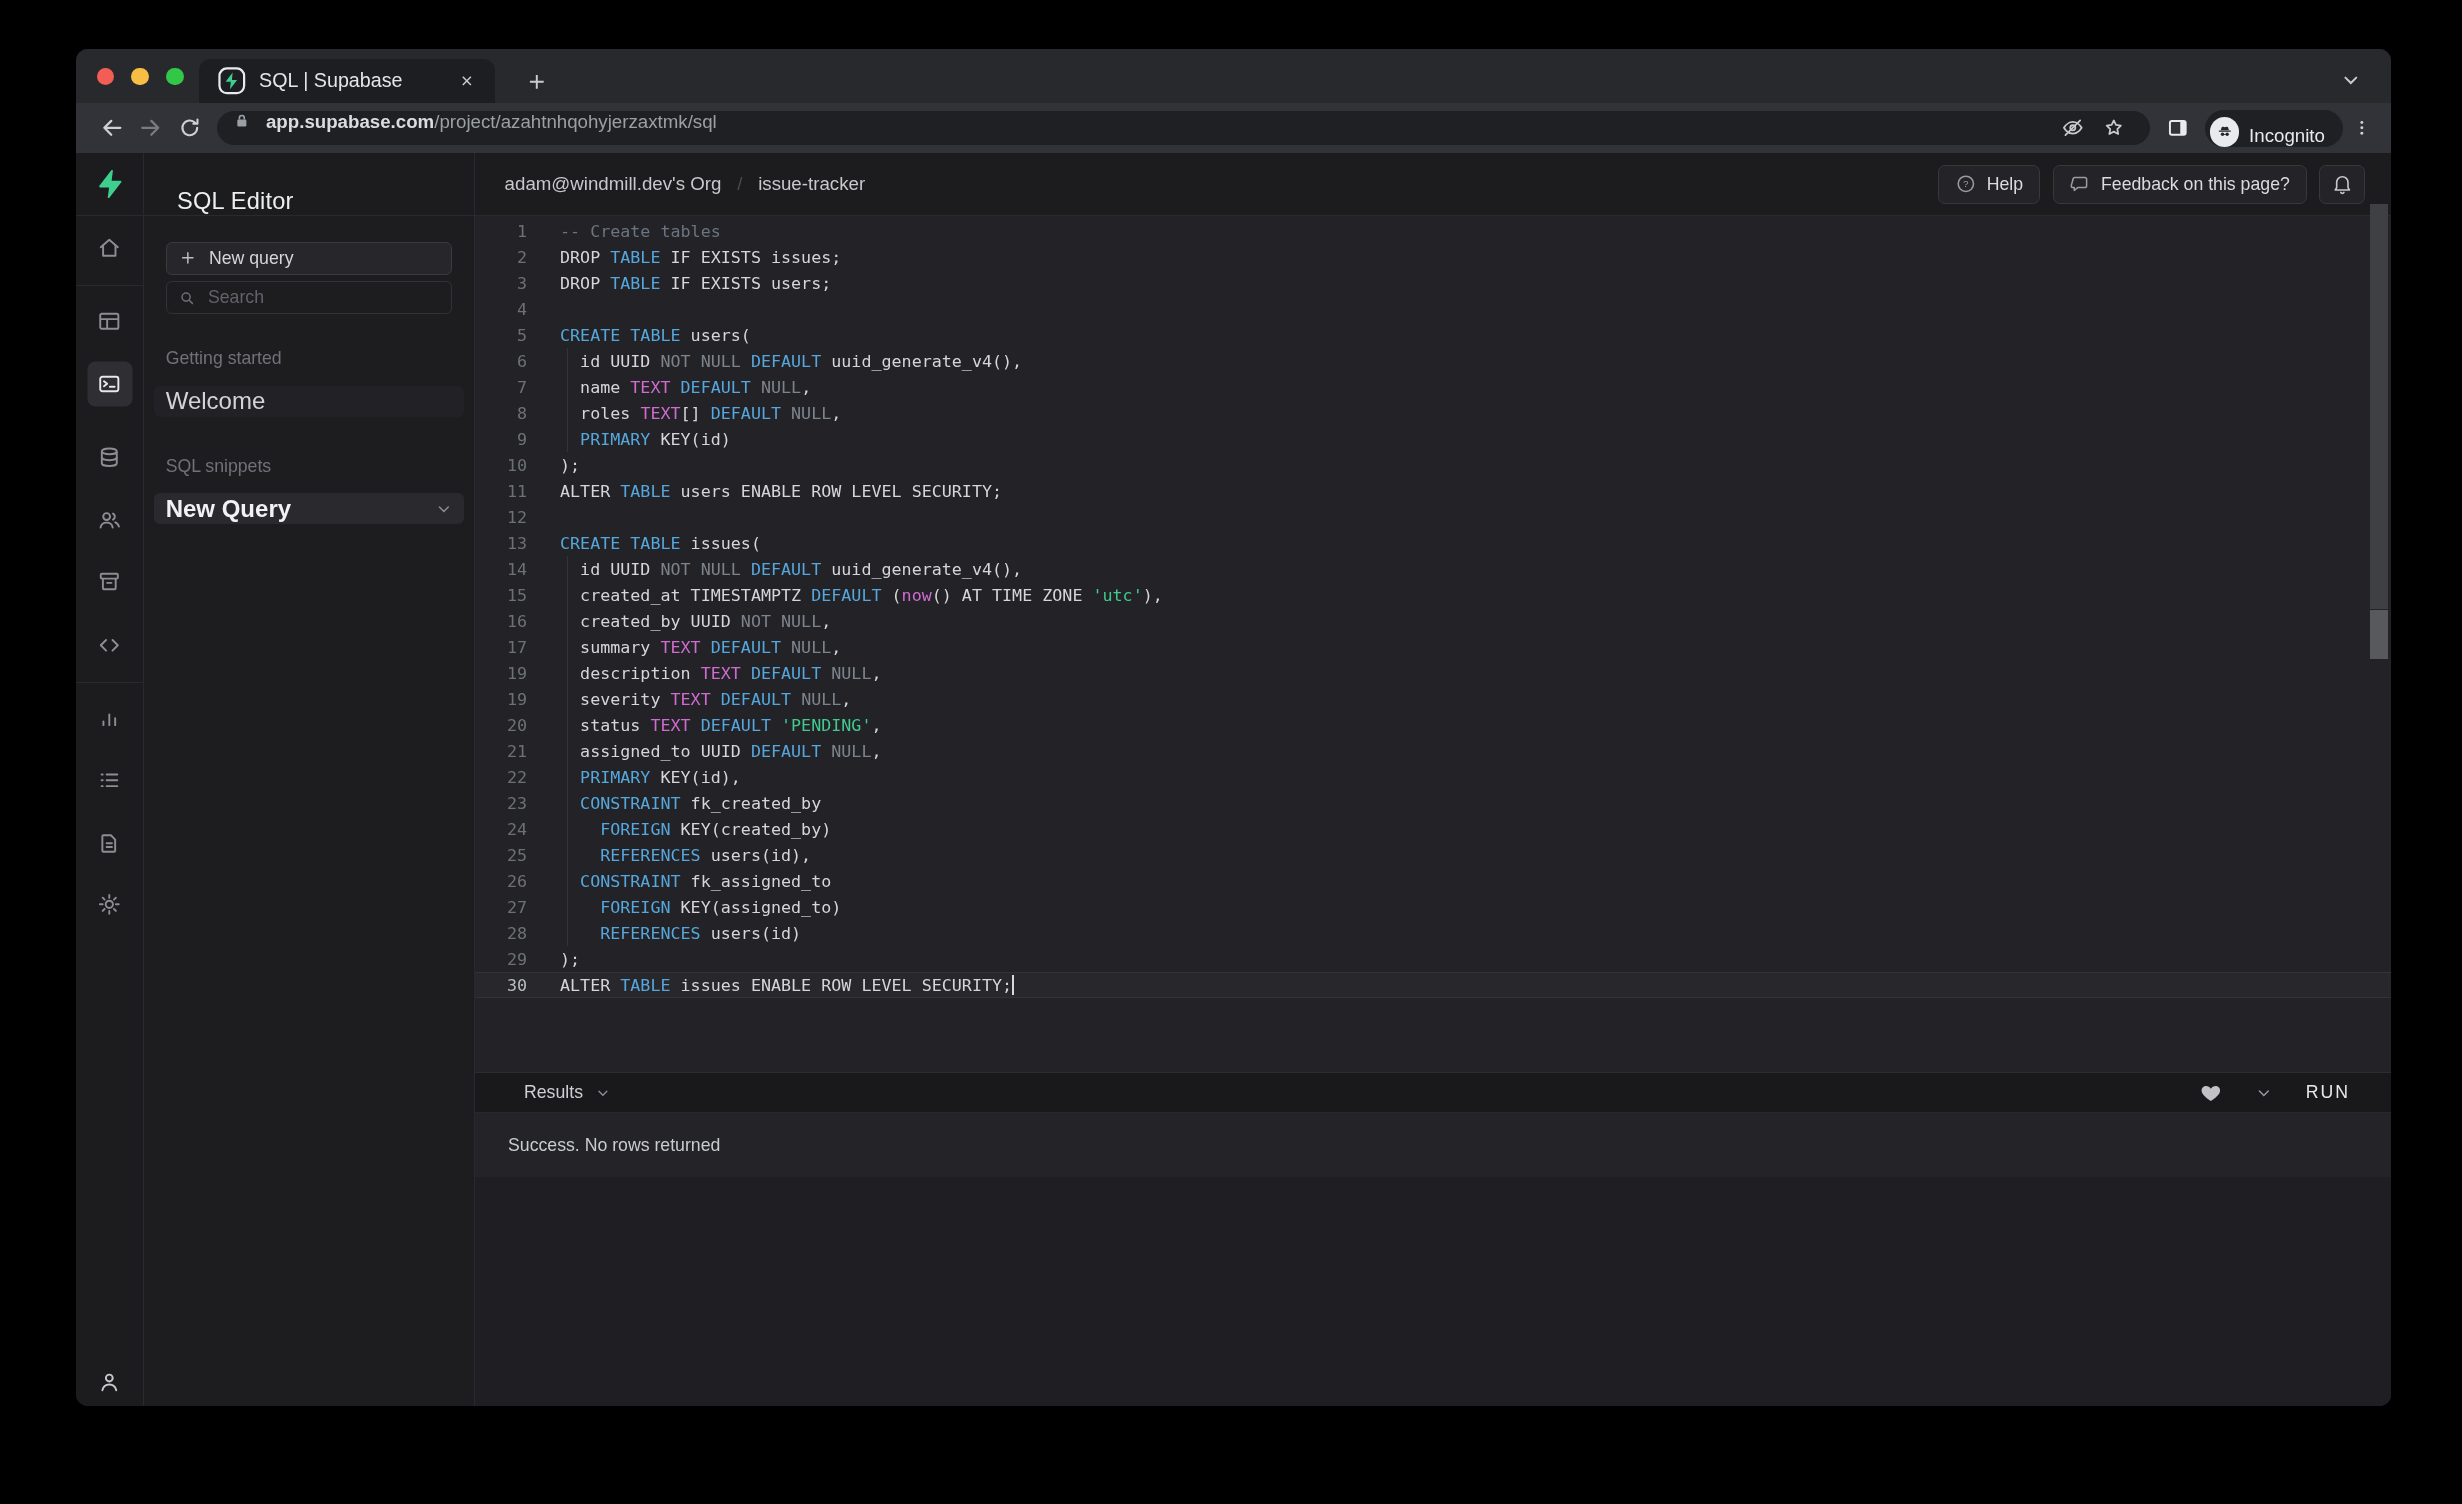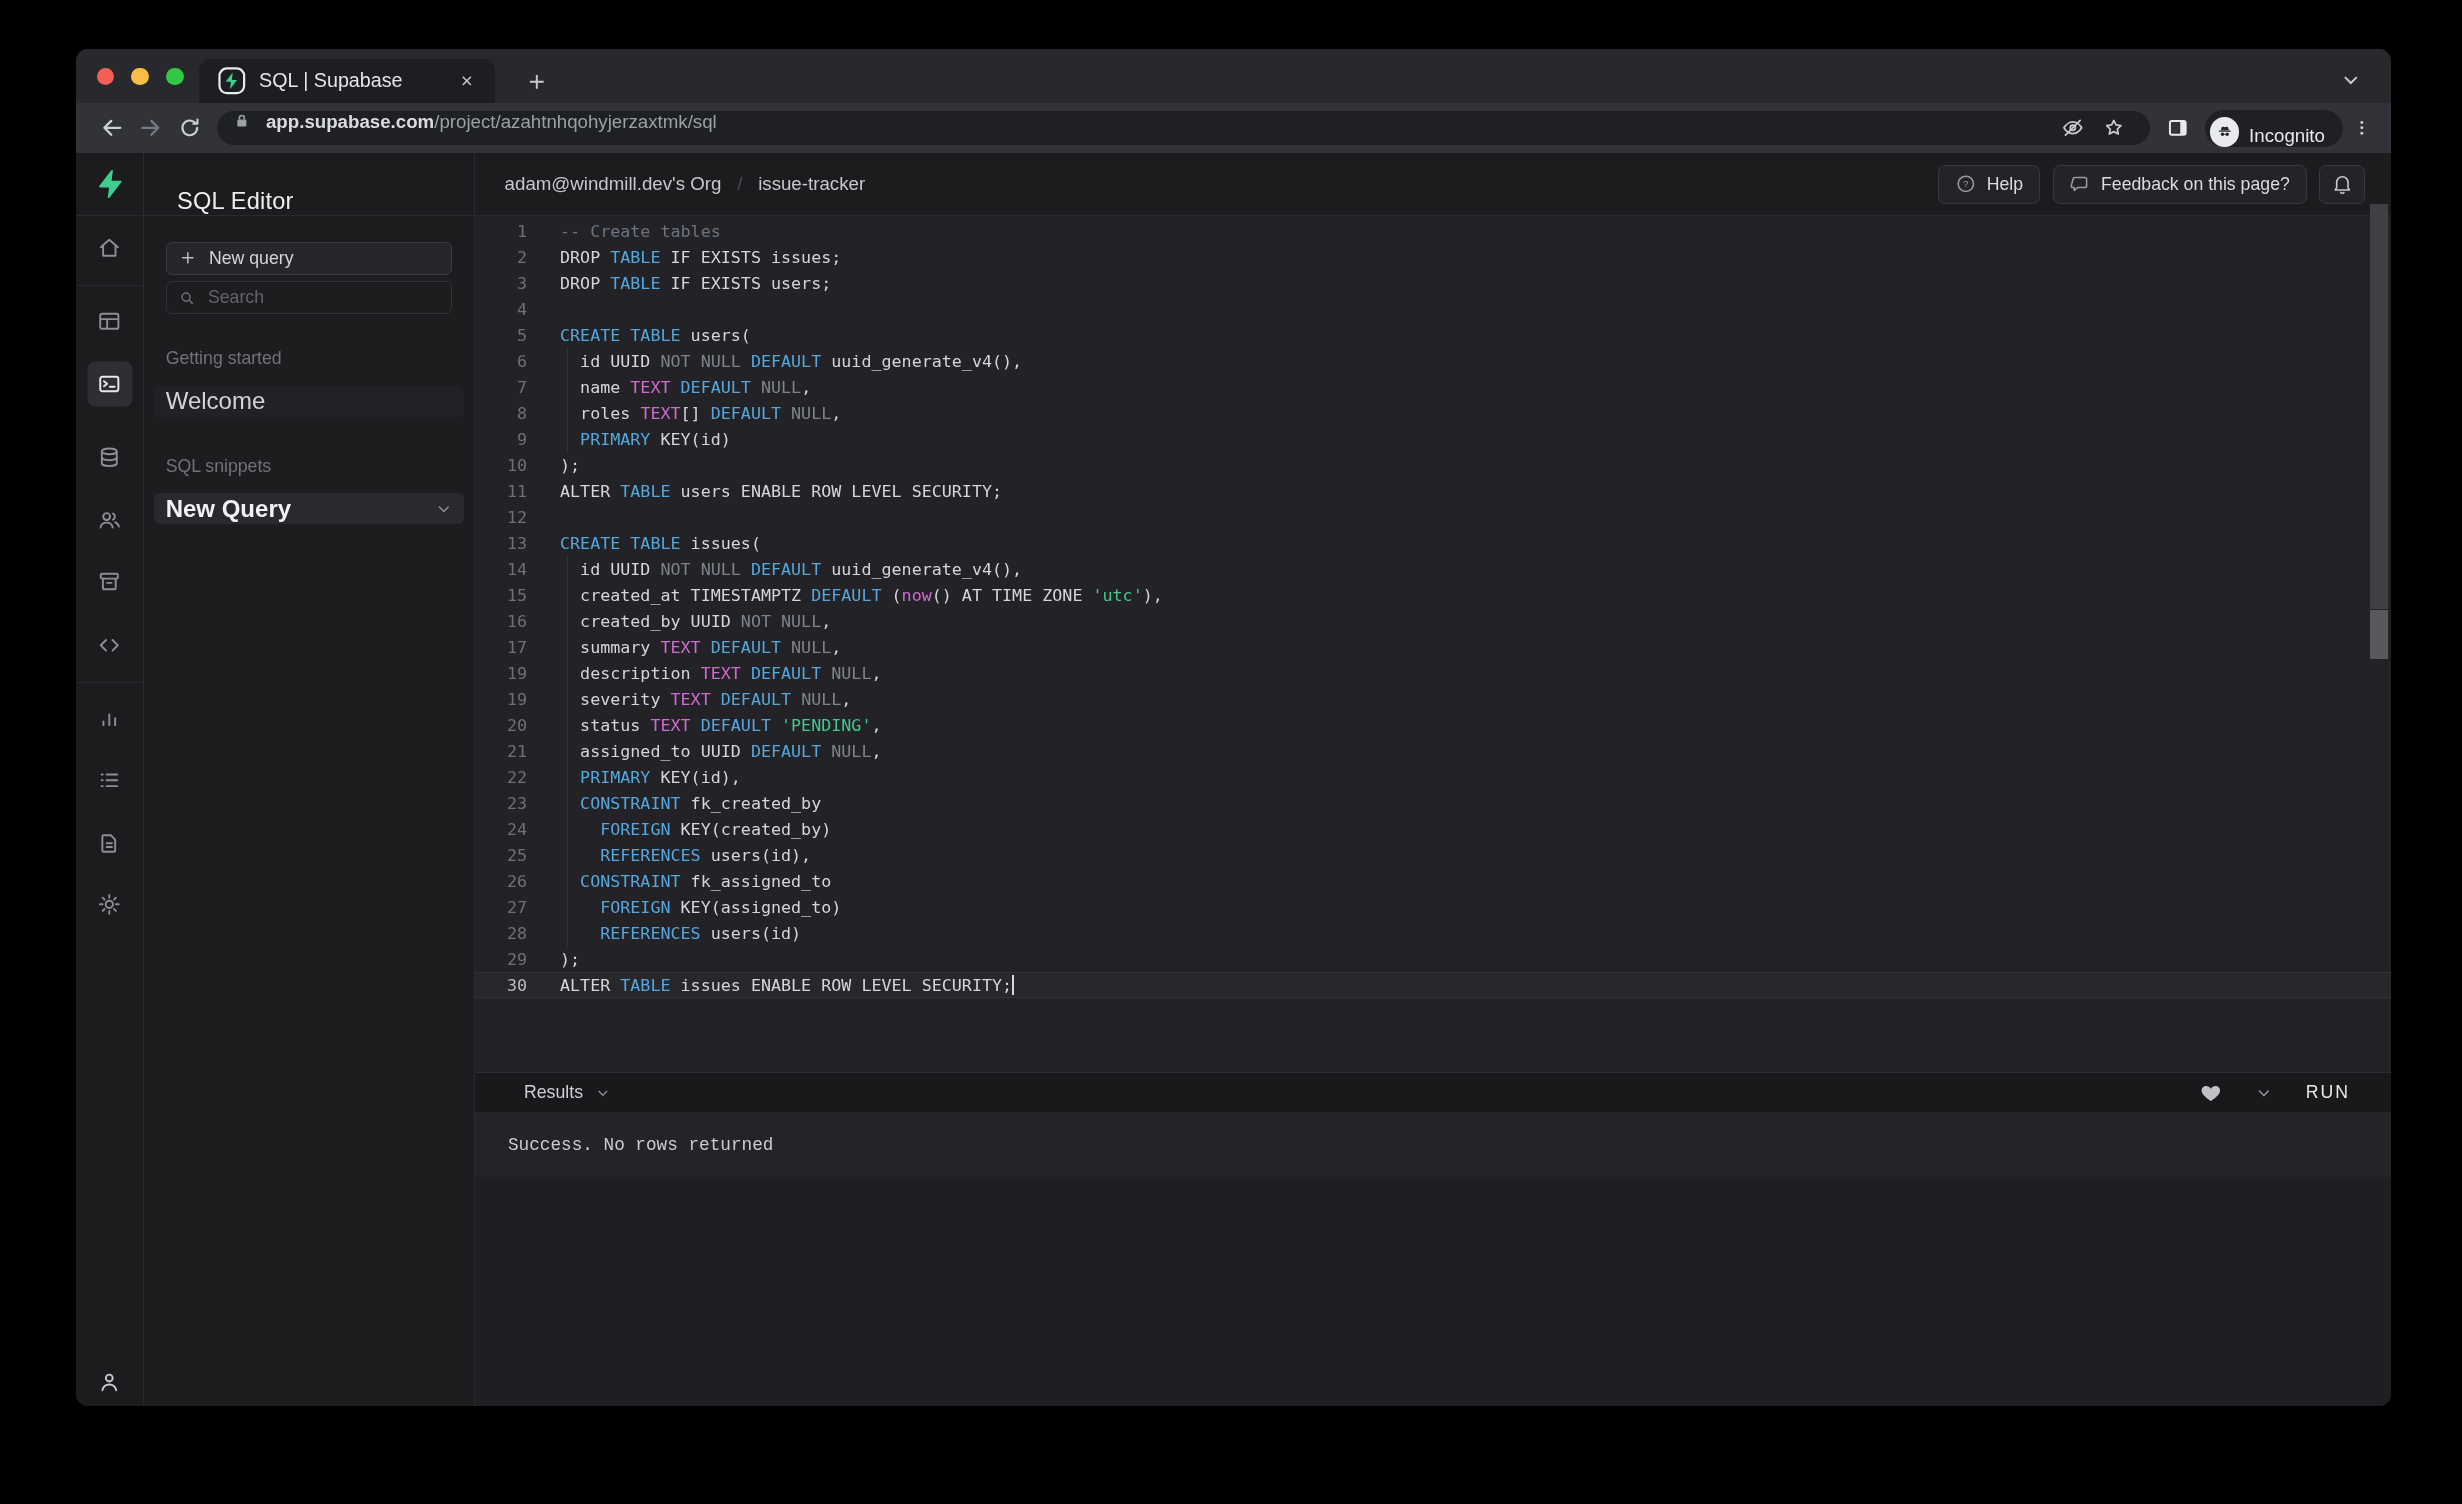--- a/index.html
+++ b/index.html
@@ -79,21 +79,21 @@
   .guide{position:absolute;left:6.9px;top:0;bottom:0;border-left:1px solid #33333a}
   .tk-d{color:#d6d6da}.tk-c{color:var(--comment)}.tk-k{color:var(--kw)}.tk-t{color:var(--magenta)}.tk-f{color:var(--magenta)}.tk-s{color:var(--string)}.tk-g{color:var(--muted)}
   .cursor{display:inline-block;width:2px;height:19.7px;background:#d8d8dc;vertical-align:-3.9px}
 
   .results-bar{height:41px;background:#19191c;border-top:1px solid #2d2d31;border-bottom:1px solid #28282c;display:flex;align-items:center;padding:0 41px 0 49px;flex:0 0 auto}
   .results-left{display:flex;align-items:center;gap:11.8px;font-size:17.7px;color:#cfcfd3;cursor:pointer}
   .results-right{margin-left:auto;display:flex;align-items:center;gap:33px}
   .run-btn{background:none;border:none;color:#e8e8ea;font-size:17.7px;letter-spacing:2px;cursor:pointer;font-family:"Liberation Sans",sans-serif}
   .results-body{flex:1;background:#1f1f23;min-height:0}
   .message-band{height:64px;background:#242428;display:flex;align-items:center;padding-left:33px}
-  .message-band span{font-family:Liberation Mono, monospace;font-size:17.7px;color:#c9ccd0}
+  .message-band span{font-family:Liberation Sans, sans-serif;font-size:17.7px;color:#c9ccd0}
 
   
   .sb-thumb{position:absolute;right:3px;width:17.7px;background:#3f4043}
   .sb-thumb.seg1{top:155px;height:405px}
   .sb-thumb.seg2{top:561px;height:49px;background:#58595d}
 
   svg{display:block}
 </style>
 </head>
 <body>

